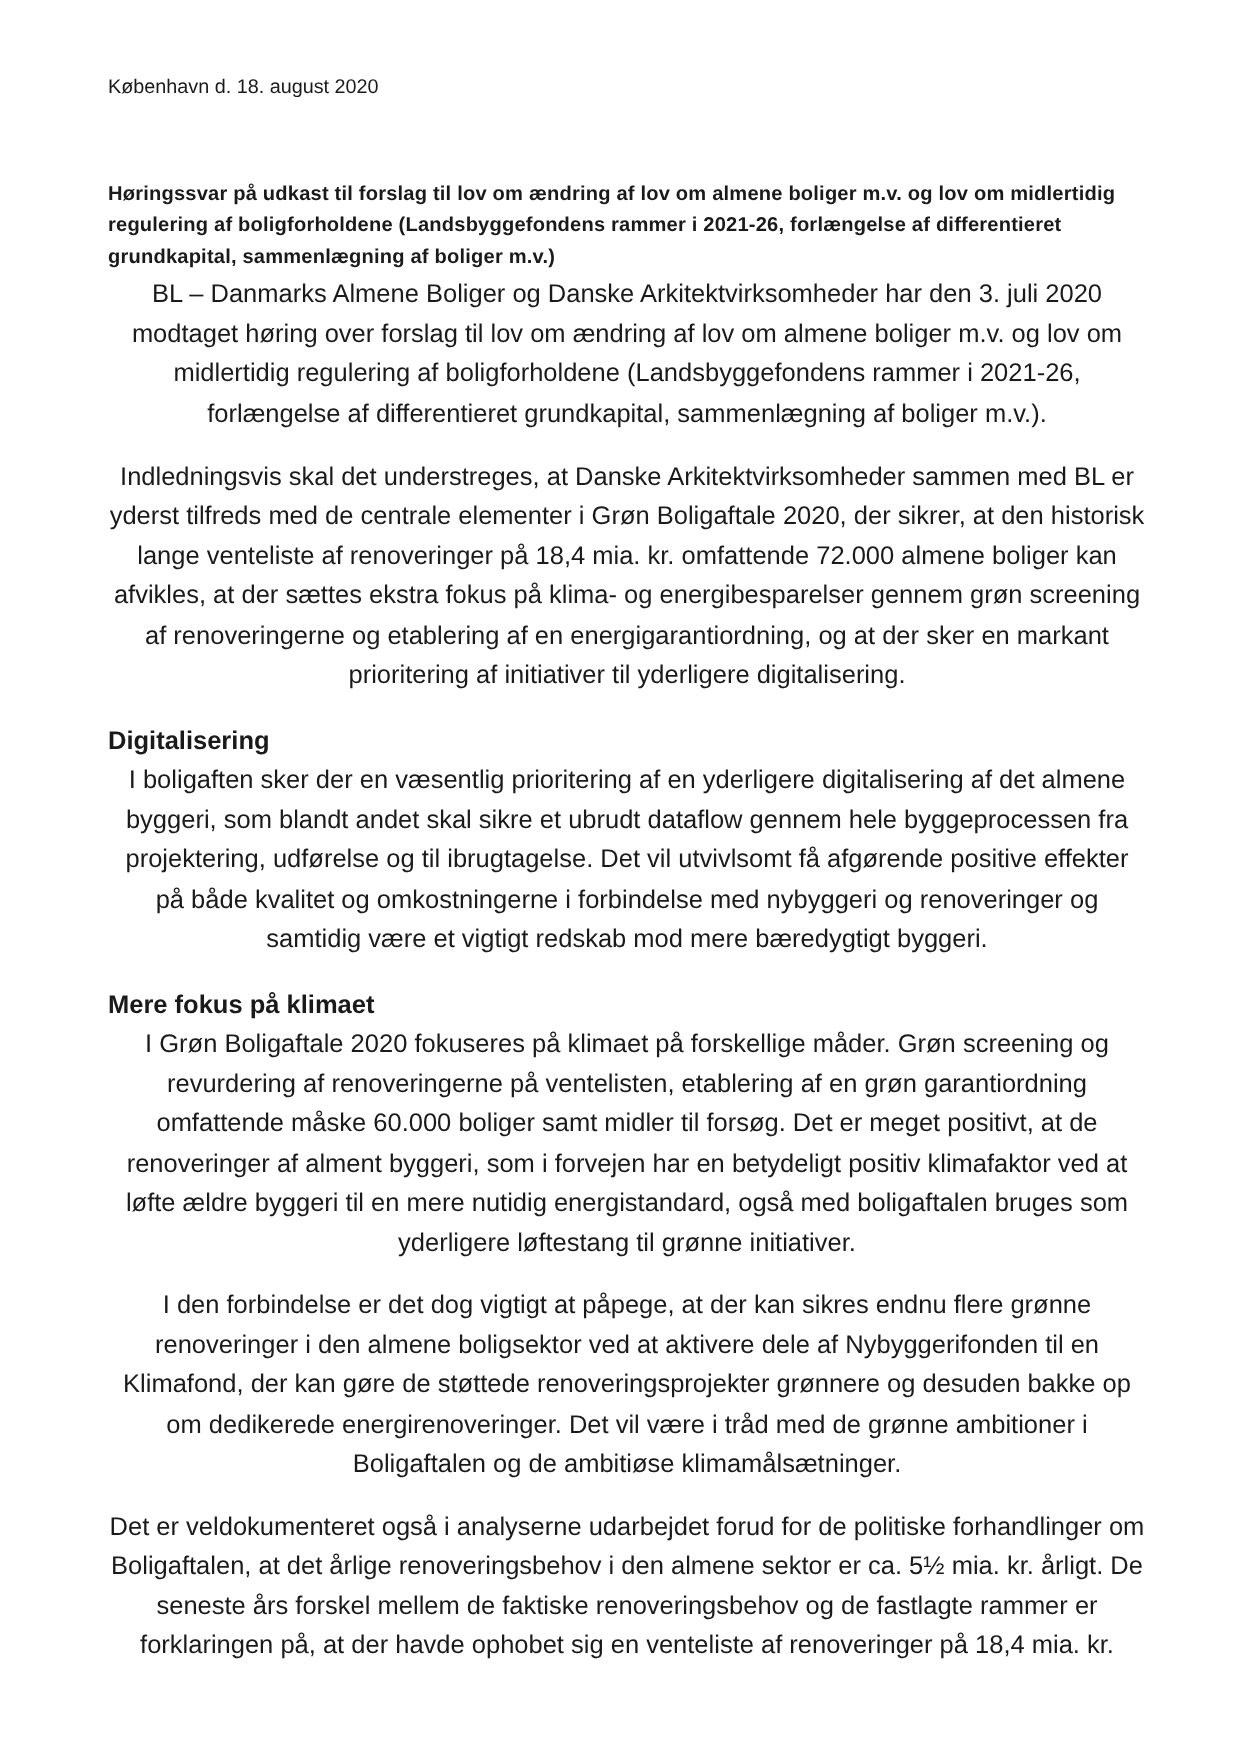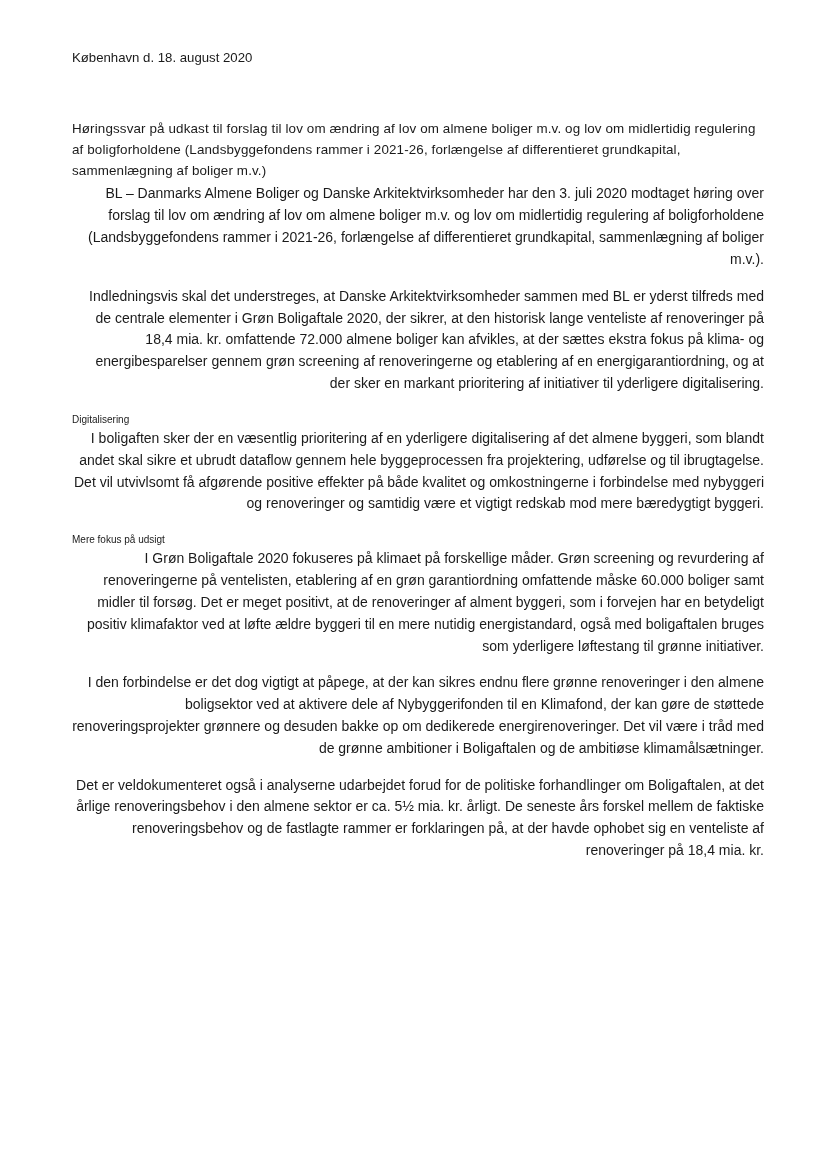--- a/index.html
+++ b/index.html
@@ -20,34 +20,34 @@
     padding: 48px 64px 40px 72px;
     overflow: hidden;
   }
   .doc-date {
     font-size: 13.2px;
     line-height: 1.45;
     margin: 0 0 52px 0;
   }
   .doc-title {
     font-size: 13.4px;
-    font-weight: normal;
+    font-weight: bold;
     line-height: 1.55;
     margin: 0 0 2px 0;
     letter-spacing: 0.01em;
   }
   p.body-text {
-    font-size: 14px;
+    font-size: 17px;
     line-height: 1.56;
     margin: 0 0 15px 0;
-    text-align: right;
+    text-align: center;
   }
   h2.section-heading {
-    font-size: 10px;
-    font-weight: normal;
+    font-size: 17px;
+    font-weight: bold;
     line-height: 1.5;
     margin: 17px 0 1px 0;
   }
   .section-block {
     margin: 0;
   }
 </style>
 </head>
 <body>
 
@@ -60,21 +60,21 @@
   <p class="body-text">BL – Danmarks Almene Boliger og Danske Arkitektvirksomheder har den 3. juli 2020 modtaget høring over forslag til lov om ændring af lov om almene boliger m.v. og lov om midlertidig regulering af boligforholdene (Landsbyggefondens rammer i 2021-26, forlængelse af differentieret grundkapital, sammenlægning af boliger m.v.).</p>
 
   <p class="body-text">Indledningsvis skal det understreges, at Danske Arkitektvirksomheder sammen med BL er yderst tilfreds med de centrale elementer i Grøn Boligaftale 2020, der sikrer, at den historisk lange venteliste af renoveringer på 18,4 mia. kr. omfattende 72.000 almene boliger kan afvikles, at der sættes ekstra fokus på klima- og energibesparelser gennem grøn screening af renoveringerne og etablering af en energigarantiordning, og at der sker en markant prioritering af initiativer til yderligere digitalisering.</p>
 
   <div class="section-block">
     <h2 class="section-heading">Digitalisering</h2>
     <p class="body-text">I boligaften sker der en væsentlig prioritering af en yderligere digitalisering af det almene byggeri, som blandt andet skal sikre et ubrudt dataflow gennem hele byggeprocessen fra projektering, udførelse og til ibrugtagelse. Det vil utvivlsomt få afgørende positive effekter på både kvalitet og omkostningerne i forbindelse med nybyggeri og renoveringer og samtidig være et vigtigt redskab mod mere bæredygtigt byggeri.</p>
   </div>
 
   <div class="section-block">
-    <h2 class="section-heading">Mere fokus på udsigt</h2>
+    <h2 class="section-heading">Mere fokus på klimaet</h2>
     <p class="body-text">I Grøn Boligaftale 2020 fokuseres på klimaet på forskellige måder. Grøn screening og revurdering af renoveringerne på ventelisten, etablering af en grøn garantiordning omfattende måske 60.000 boliger samt midler til forsøg. Det er meget positivt, at de renoveringer af alment byggeri, som i forvejen har en betydeligt positiv klimafaktor ved at løfte ældre byggeri til en mere nutidig energistandard, også med boligaftalen bruges som yderligere løftestang til grønne initiativer.</p>
     <p class="body-text">I den forbindelse er det dog vigtigt at påpege, at der kan sikres endnu flere grønne renoveringer i den almene boligsektor ved at aktivere dele af Nybyggerifonden til en Klimafond, der kan gøre de støttede renoveringsprojekter grønnere og desuden bakke op om dedikerede energirenoveringer. Det vil være i tråd med de grønne ambitioner i Boligaftalen og de ambitiøse klimamålsætninger.</p>
   </div>
 
   <div class="section-block">
     <p class="body-text">Det er veldokumenteret også i analyserne udarbejdet forud for de politiske forhandlinger om Boligaftalen, at det årlige renoveringsbehov i den almene sektor er ca. 5½ mia. kr. årligt. De seneste års forskel mellem de faktiske renoveringsbehov og de fastlagte rammer er forklaringen på, at der havde ophobet sig en venteliste af renoveringer på 18,4 mia. kr.</p>
   </div>
 
 </div>
 

